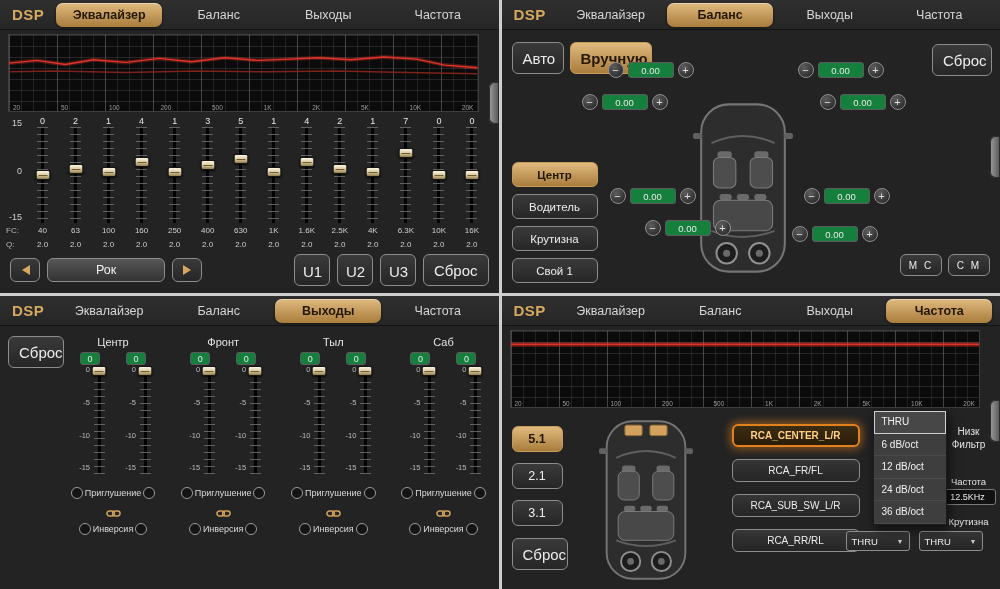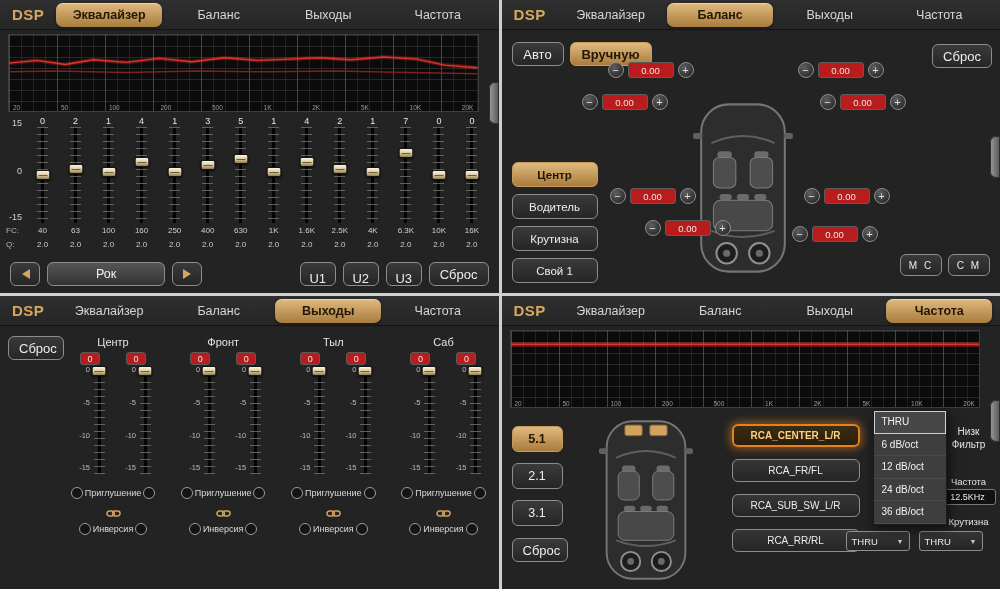--- a/index.html
+++ b/index.html
@@ -5,21 +5,21 @@
 *{margin:0;padding:0;box-sizing:border-box}
 html,body{width:1000px;height:589px;overflow:hidden}
 body{background:#cfcfcf;font-family:"Liberation Sans","DejaVu Sans",sans-serif}
 .grid{display:grid;width:1000px;height:589px;grid-template-columns:1fr 1fr;grid-template-rows:1fr 1fr;gap:3px;background:#cfcfcf}
 .panel{background:#232323;position:relative;overflow:hidden}
 .phead{height:30px;background:linear-gradient(#2f2f2f,#262626);display:flex;align-items:center;padding-right:6px;border-bottom:1px solid #141414}
 .logo{color:#d6a75f;font-weight:700;font-size:15px;margin:0 10px 0 12px;letter-spacing:.5px}
 .tab{flex:1;text-align:center;color:#d6d6d6;font-size:12.5px;padding:5px 0;border-radius:7px;margin:0 2px;white-space:nowrap}
 .tab.active{background:linear-gradient(#e0ba7e,#a87c3c);color:#241703;font-weight:700;box-shadow:inset 0 1px 0 rgba(255,255,255,.4),0 1px 3px rgba(0,0,0,.5)}
 .pbody{position:relative;height:263px}
-.btn{background:linear-gradient(#3a3a3a,#262626);border:1px solid #8d8d8d;border-radius:6px;color:#ececec;font-size:13px;padding:0 10px;height:24px;font-family:inherit}
+.btn{background:linear-gradient(#3a3a3a,#262626);border:1px solid #8d8d8d;border-radius:6px;color:#ececec;font-size:15px;padding:0 10px;height:32px;font-family:inherit}
 .gold{background:linear-gradient(#e0ba7e,#a87c3c) !important;color:#241703 !important;border-color:#c89c5c !important;font-weight:700}
 .graph{position:absolute;left:8px;right:20px;top:4px;height:78px;background:#0b0b0b;border:1px solid #3e3e3e;overflow:hidden;
  background-image:repeating-linear-gradient(to right,rgba(150,150,150,.16) 0 1px,transparent 1px 12px),
  repeating-linear-gradient(to right,rgba(205,205,205,.22) 0 1px,transparent 1px 48px),
  repeating-linear-gradient(to bottom,rgba(150,150,150,.20) 0 1px,transparent 1px 11px)}
 .curves{position:absolute;left:0;top:0;width:100%;height:88%}
 .gticks{position:absolute;left:4px;right:4px;bottom:0;display:flex;justify-content:space-between;font-size:6.5px;color:#9a9a9a;pointer-events:none}
 .edge-handle{position:absolute;right:0;width:10px;height:42px;background:linear-gradient(90deg,#9d9d9d,#545454);border-radius:6px 0 0 6px;box-shadow:inset 0 0 0 1px #2c2c2c;z-index:5}
 
 .eqy{position:absolute;left:4px;width:18px;text-align:right;font-size:9px;color:#d0d0d0}
@@ -45,21 +45,21 @@
 .spacer{flex:1}
 .btn.u{width:36px;padding:8px}
 
 #auto-btn{position:absolute;left:10px;top:12px;width:52px}
 #manual-btn{position:absolute;left:68px;top:12px;width:82px}
 #bal-reset{position:absolute;right:8px;top:14px;width:60px}
 .pos-col{position:absolute;left:10px;top:132px;display:flex;flex-direction:column;gap:7px}
 .pos-col .btn{width:86px;height:25px;font-size:11.5px}
 .vg{position:absolute;display:flex;align-items:center;gap:4px;z-index:3}
 .cbtn{width:16px;height:16px;border-radius:50%;background:radial-gradient(circle at 35% 30%,#5e5e5e,#1f1f1f);border:1px solid #909090;color:#e0e0e0;font-size:11px;display:flex;align-items:center;justify-content:center;padding:0;line-height:1}
-.vbox{width:46px;height:16px;background:#b91c1c;border:1px solid #5c5c5c;border-radius:3px;color:#e8e8e8;font-size:9.5px;display:flex;align-items:center;justify-content:center}
+.vbox{width:46px;height:16px;background:#15803d;border:1px solid #5c5c5c;border-radius:3px;color:#e8e8e8;font-size:9.5px;display:flex;align-items:center;justify-content:center}
 #bal-car{position:absolute;left:190px;top:70px;width:102px;height:176px}
 .btn.sm{width:42px;height:22px;font-size:10px;letter-spacing:2px;padding:0;position:absolute;top:224px}
 #mc-btn{right:58px}#cm-btn{right:10px}
 
 #out-reset{position:absolute;left:8px;top:10px;width:56px}
 .out-groups{position:absolute;left:62px;right:4px;top:2px;bottom:2px;display:flex;justify-content:space-between}
 .og{width:102px;display:flex;flex-direction:column;align-items:center}
 .otitle{font-size:11px;color:#e5e5e5;margin:8px 0 4px}
 .osliders{display:flex;gap:16px}
 .osl{display:flex;flex-direction:column;align-items:center}

